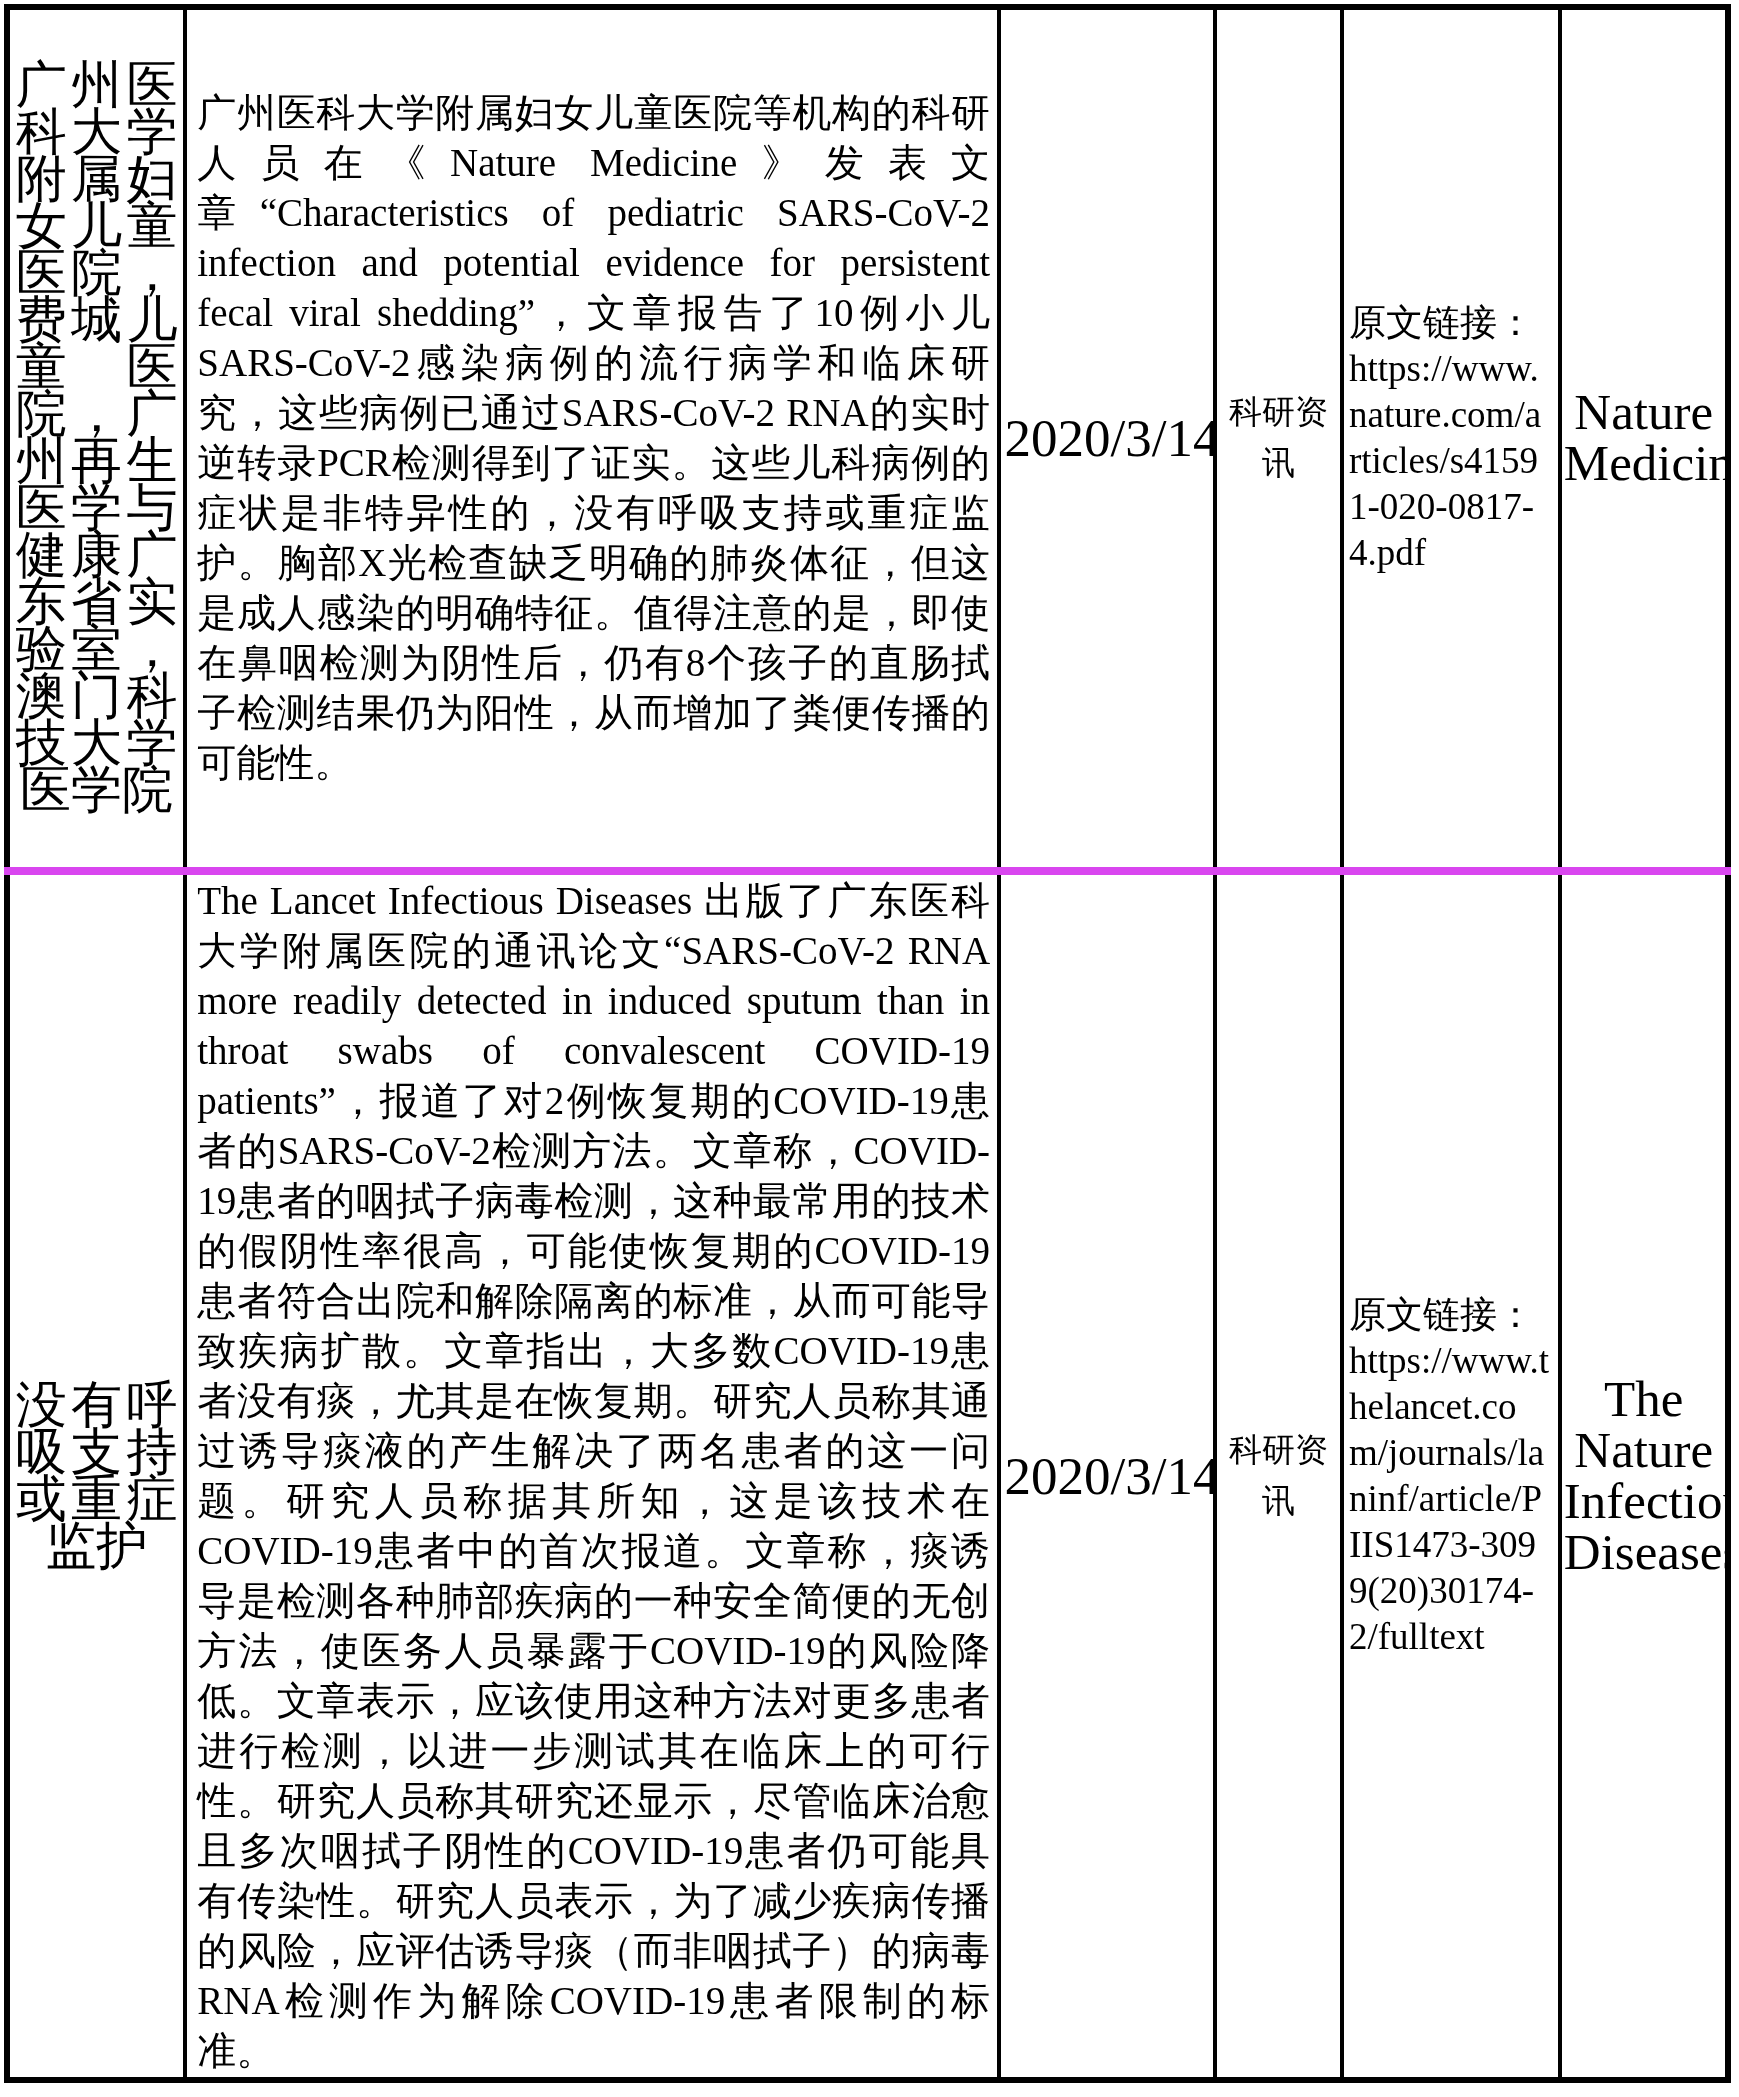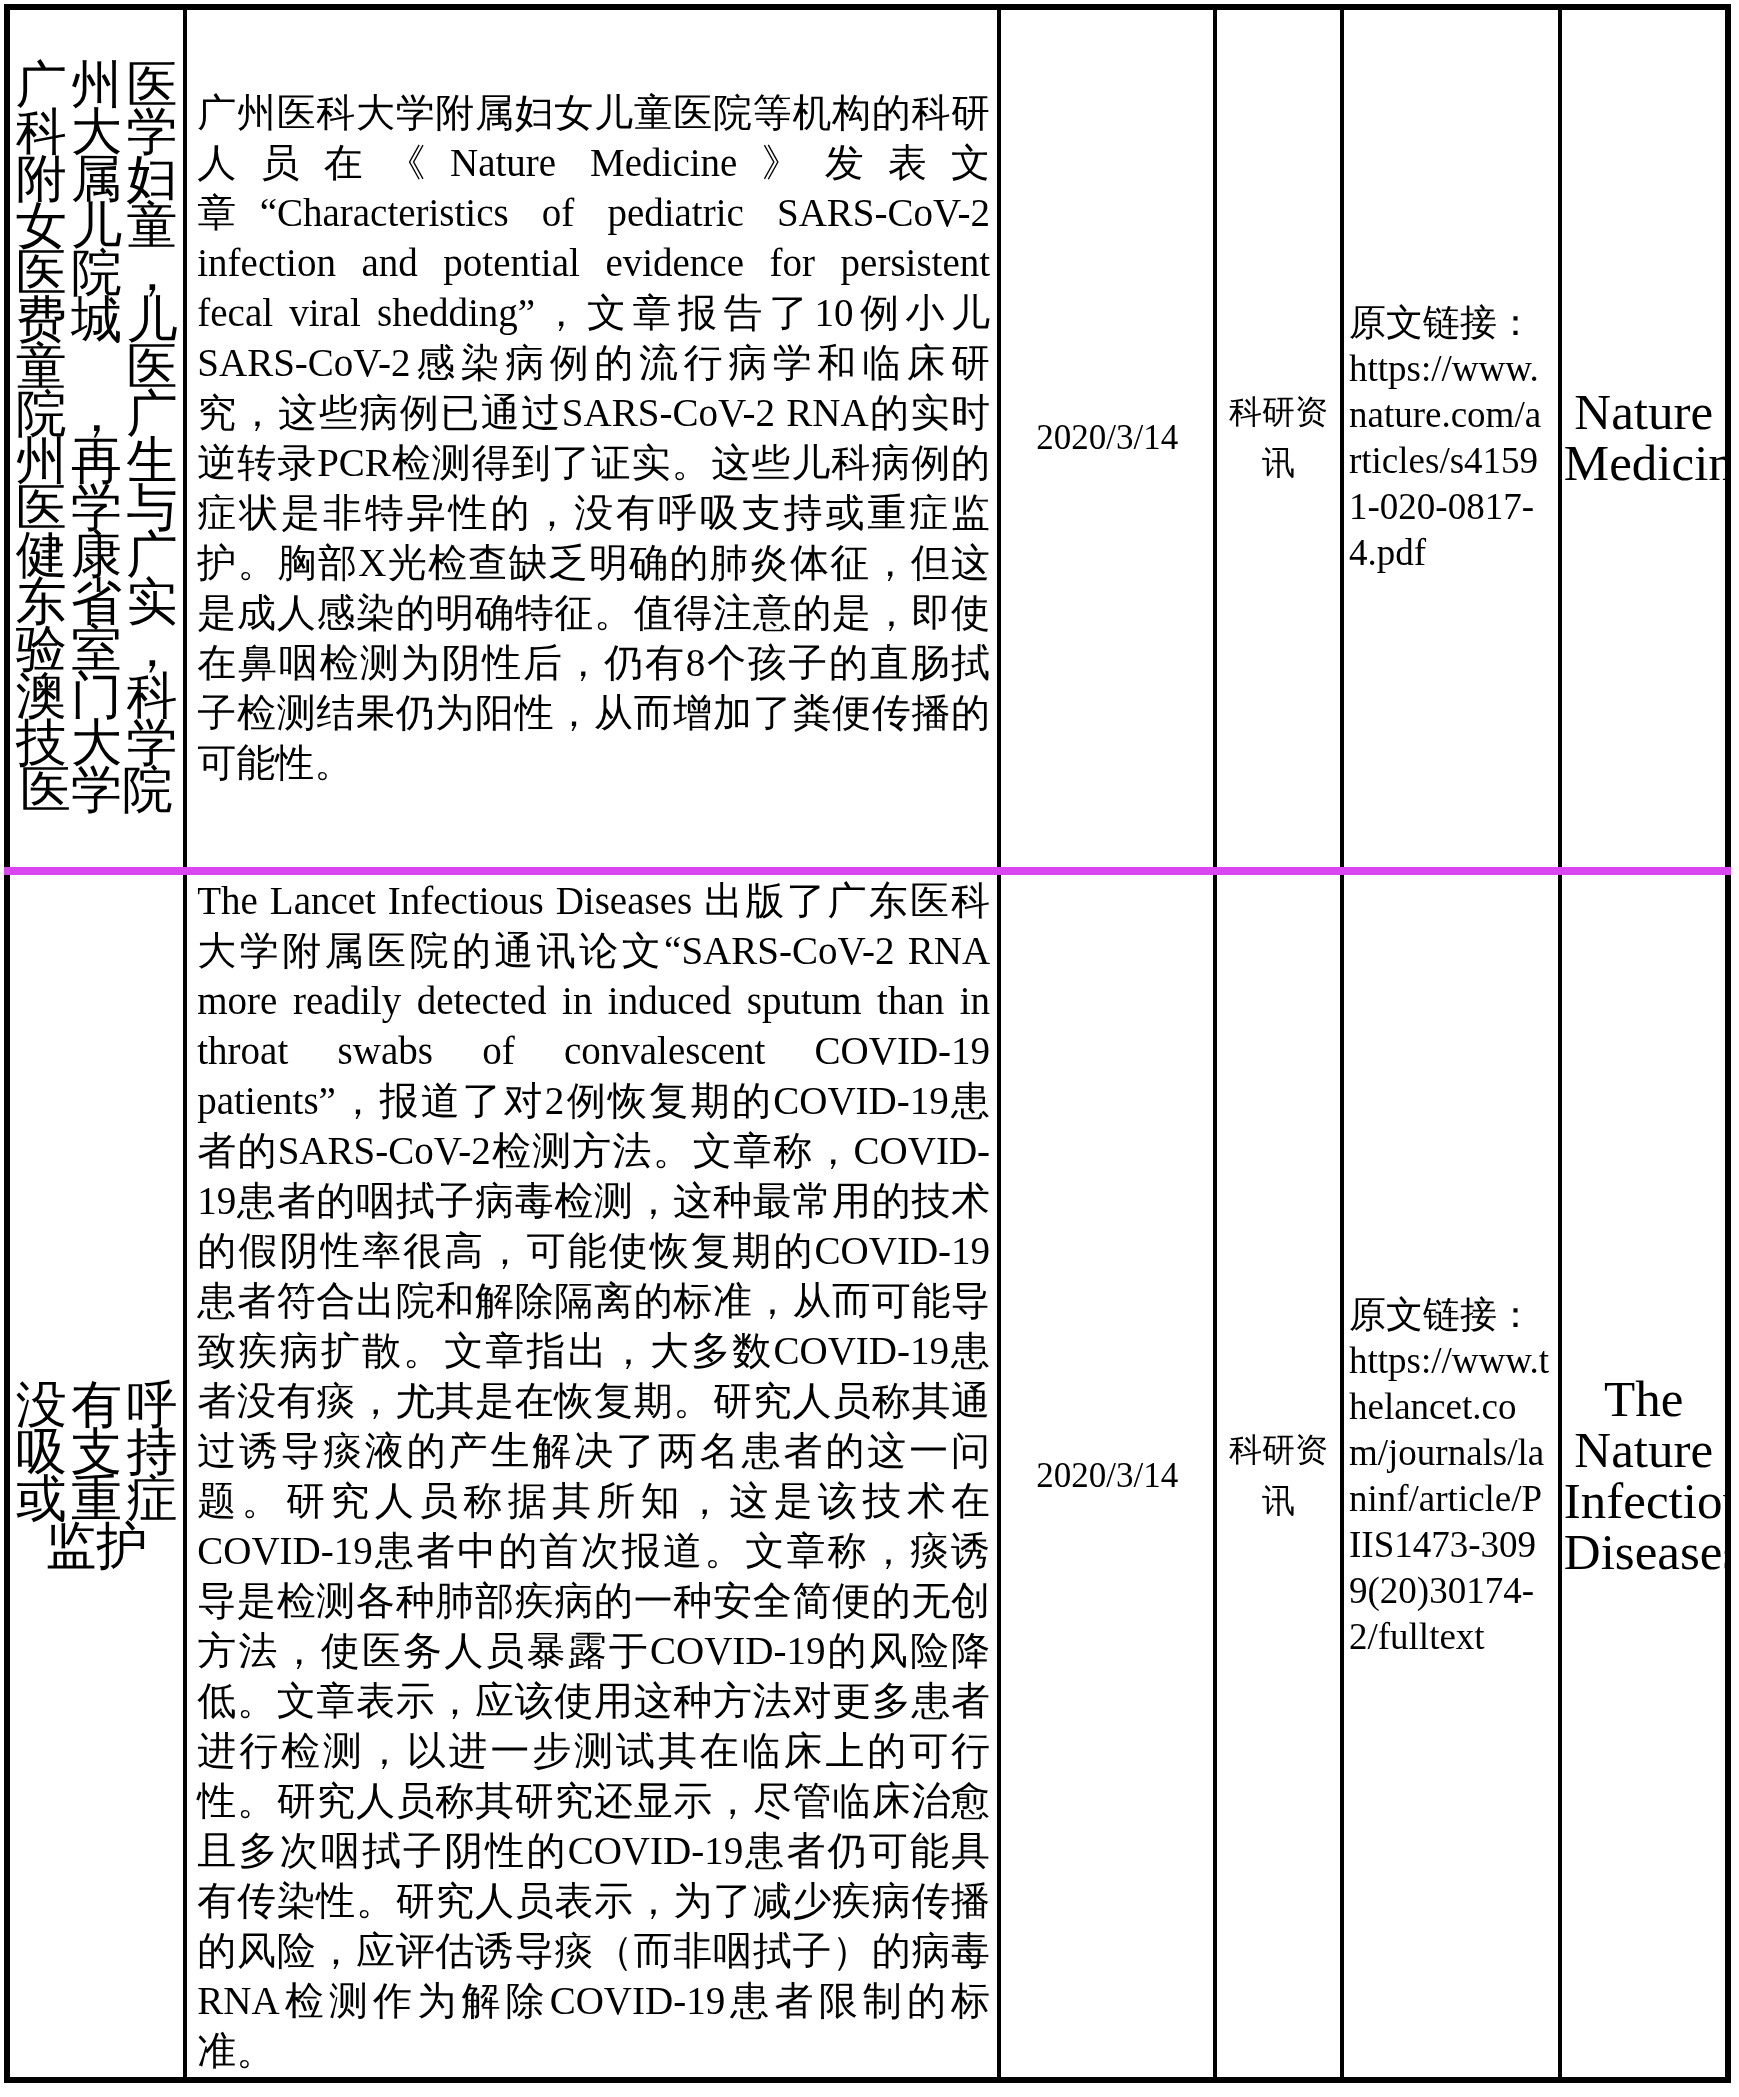--- a/index.html
+++ b/index.html
@@ -41,21 +41,21 @@
     padding: 0 5.3px;
   }
   td.cell-description {
     font-size: 39px;
     line-height: 50px;
     text-align: justify;
     text-align-last: left;
     padding: 0 7px 0 10.6px;
   }
   td.cell-date {
-    font-size: 35px;
+    font-size: 53px;
     text-align: center;
     padding: 0 3.5px;
     white-space: nowrap;
   }
   td.cell-category {
     font-size: 33px;
     line-height: 51px;
     text-align: center;
     padding: 0 11.5px;
   }

